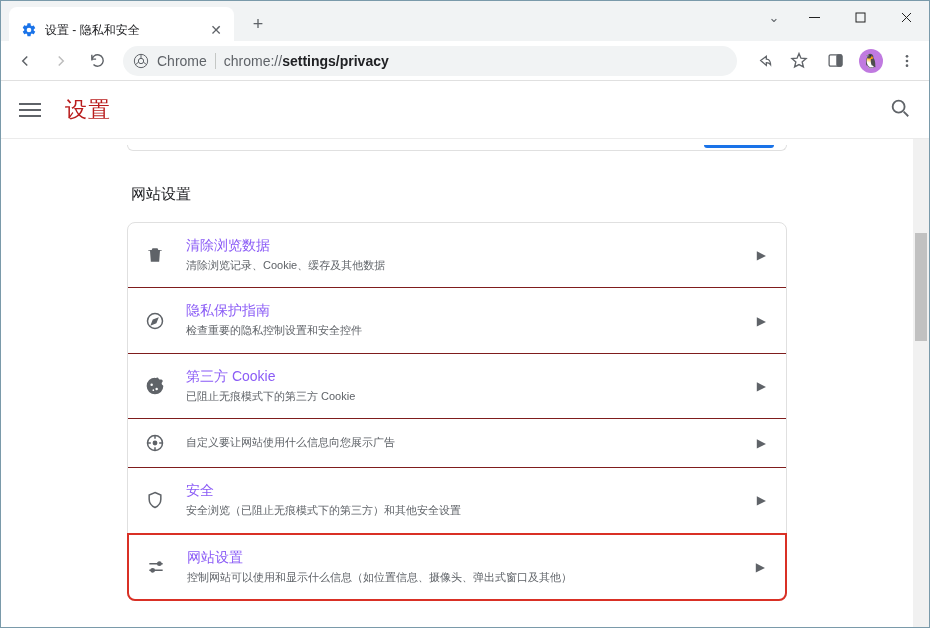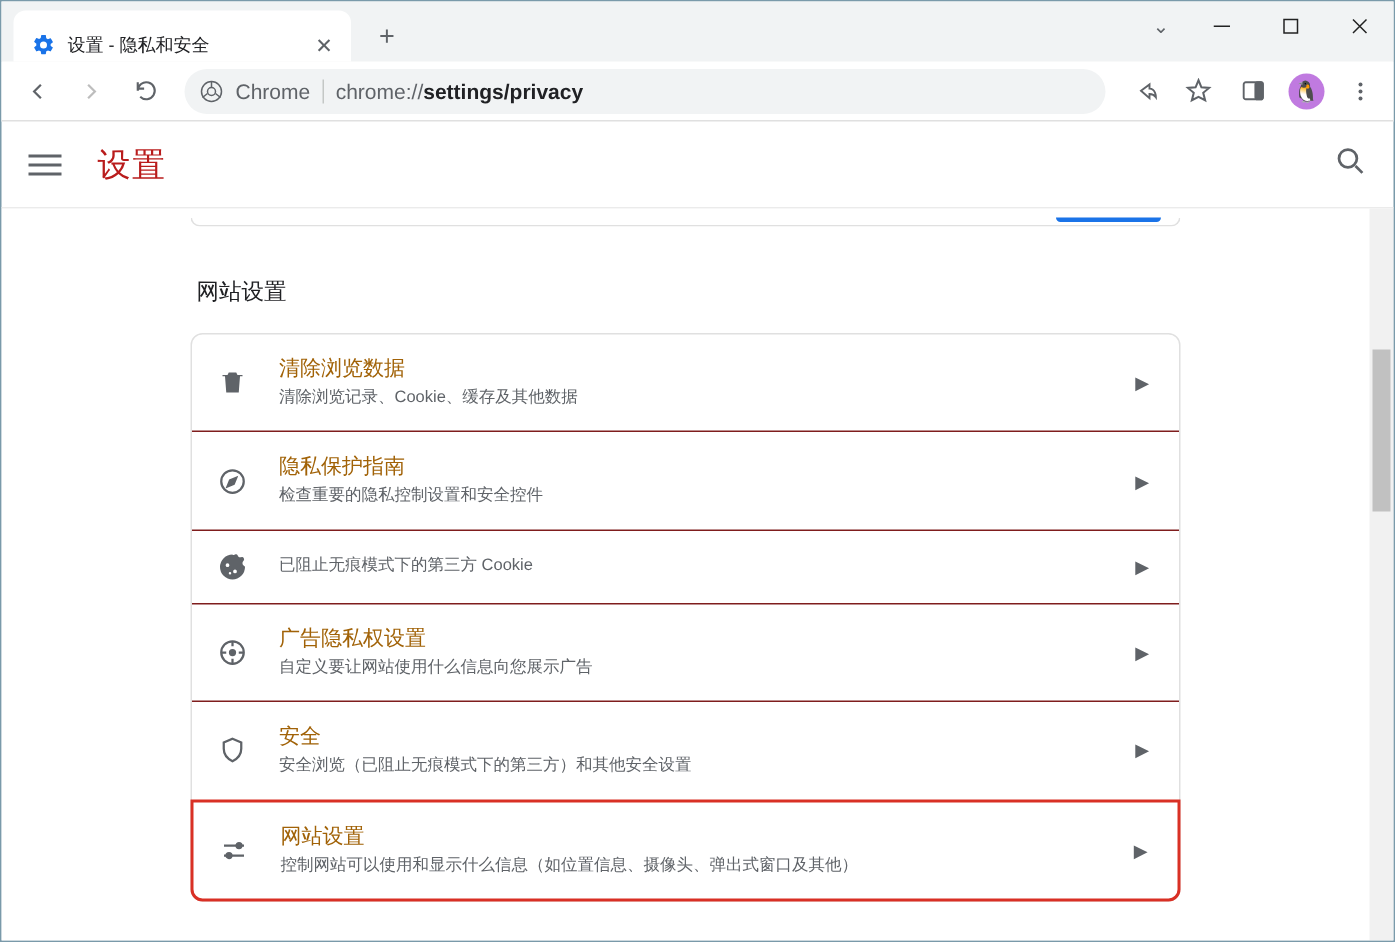--- a/index.html
+++ b/index.html
@@ -36,21 +36,21 @@
     .section { width:660px; margin:0 auto; padding-top:6px; }
     .card-top { height:6px; margin:0 auto; border:1px solid #e0e0e0; border-top:none; border-radius:0 0 8px 8px; background:#fff; position:relative; }
     .card-top::after{ content:""; position:absolute; right:12px; bottom:2px; width:70px; height:3px; background:#1a73e8; border-radius:0 0 4px 4px;}
     .section-title { font-size:15px; color:#202124; margin:34px 0 18px 4px; }
     .card { border:1px solid #e0e0e0; border-radius:8px; background:#fff; }
     .row { display:flex; align-items:center; padding:14px 20px 14px 16px; gap:20px; border-top:1px solid #7f1d1d; position:relative; }
     .row:first-child { border-top:none; }
     .row-icon { width:22px; display:flex; align-items:center; justify-content:center; color:#5f6368; }
     .row-icon svg { width:20px; height:20px; }
     .row-body { flex:1; }
-    .row-title { font-size:14px; color:#a16207; margin-bottom:3px; }
+    .row-title { font-size:14px; color:#8b5cf6; margin-bottom:3px; }
     .row-desc { font-size:11px; color:#5f6368; line-height:1.4; }
     .row-caret { color:#5f6368; font-size:12px; }
     .highlight { border:2px solid #d93025; margin:0 -1px -1px -1px; border-radius:0 0 8px 8px; }
   </style>
 </head>
 <body>
 
 <div class="window">
   <div class="titlebar">
     <div class="tab">
@@ -190,34 +190,34 @@
               </div>
               <div class="row-caret">▶</div>
             </div>
             <div class="row">
               <div class="row-icon">
                 <svg viewBox="0 0 24 24" fill="currentColor">
                   <path d="M12 2a10 10 0 1 0 10 10c0-1-2-1-2-3s2-2 1-4-3 0-4-1-1-3-3-2-2 0-2 0zM8 9a1.5 1.5 0 1 1 0 3 1.5 1.5 0 0 1 0-3zm6 5a1.5 1.5 0 1 1 0 3 1.5 1.5 0 0 1 0-3zm-4 2a1 1 0 1 1 0 2 1 1 0 0 1 0-2z"></path>
                 </svg>
               </div>
               <div class="row-body">
+                <div class="row-title">第三方 Cookie</div>
                 <div class="row-desc">已阻止无痕模式下的第三方 Cookie</div>
               </div>
               <div class="row-caret">▶</div>
             </div>
             <div class="row">
               <div class="row-icon">
                 <svg viewBox="0 0 24 24" fill="none" stroke="currentColor" stroke-width="1.8">
                   <circle cx="12" cy="12" r="9"></circle>
                   <path d="M12 3v4M12 17v4M3 12h4M17 12h4"></path>
                   <circle cx="12" cy="12" r="2" fill="currentColor"></circle>
                 </svg>
               </div>
               <div class="row-body">
-                <div class="row-title">广告隐私权设置</div>
                 <div class="row-desc">自定义要让网站使用什么信息向您展示广告</div>
               </div>
               <div class="row-caret">▶</div>
             </div>
             <div class="row">
               <div class="row-icon">
                 <svg viewBox="0 0 24 24" fill="none" stroke="currentColor" stroke-width="1.8">
                   <path d="M12 3l7 3v5c0 5-3 8-7 10-4-2-7-5-7-10V6l7-3z"></path>
                 </svg>
               </div>

